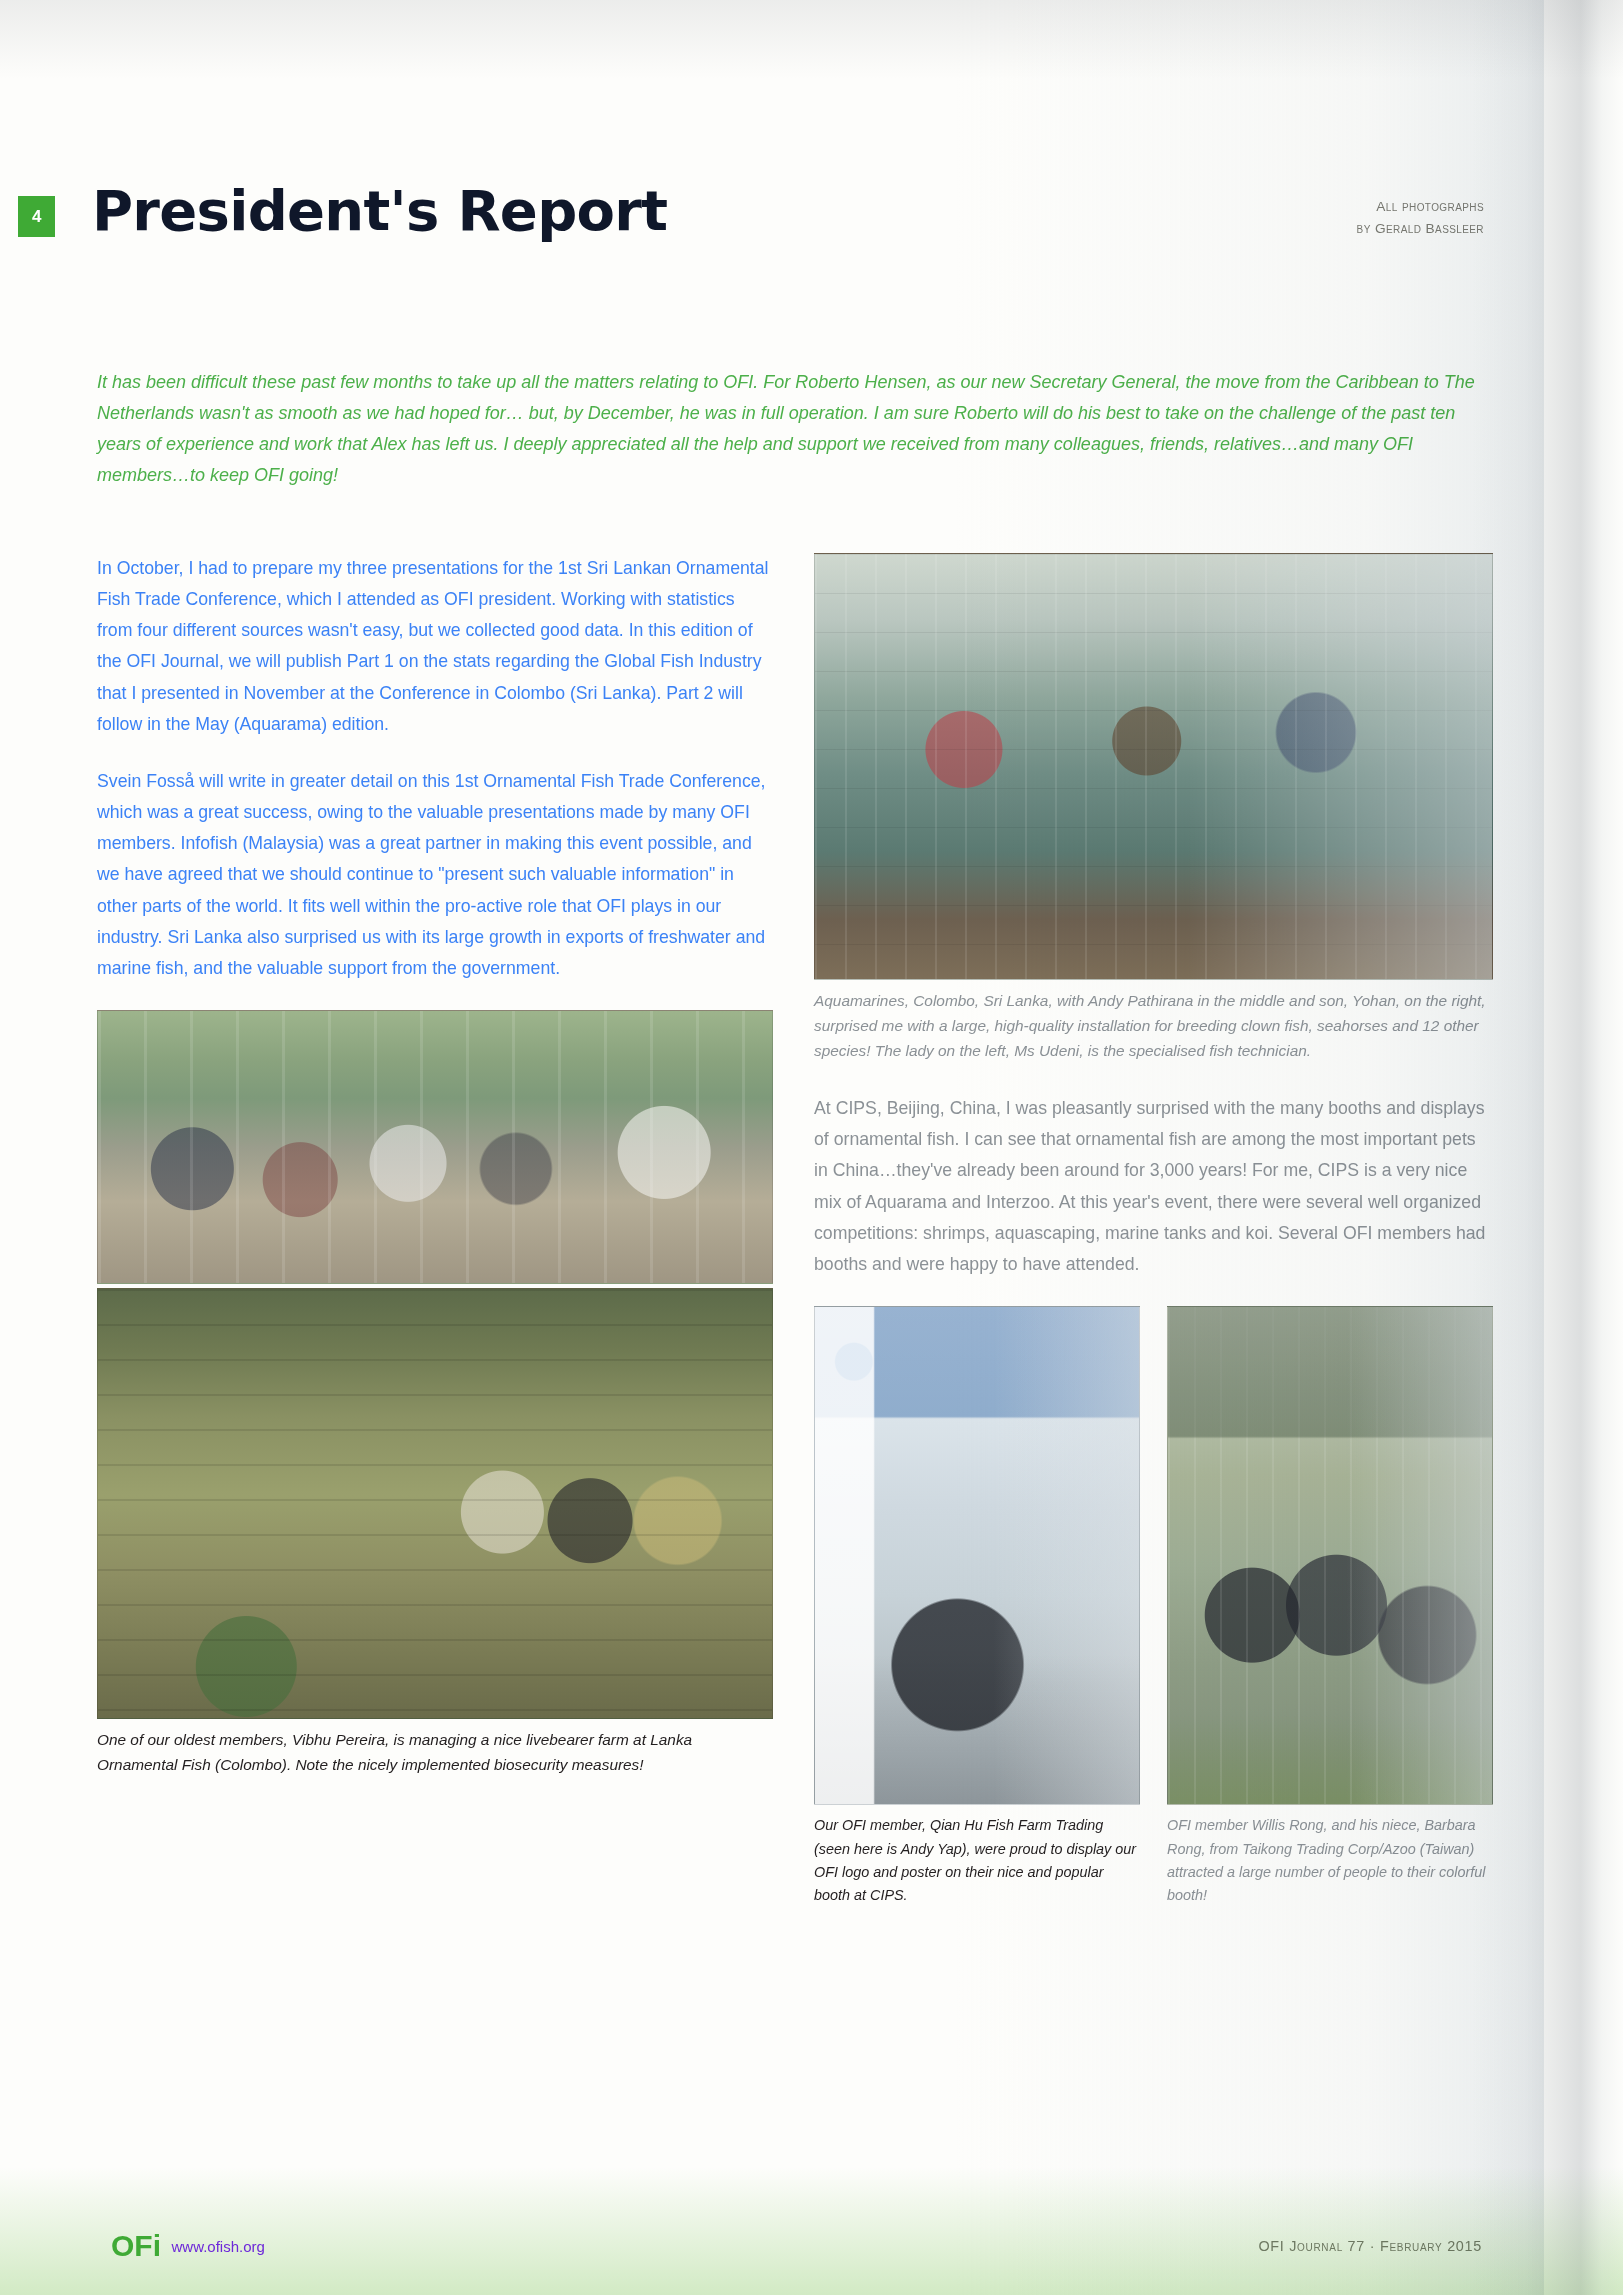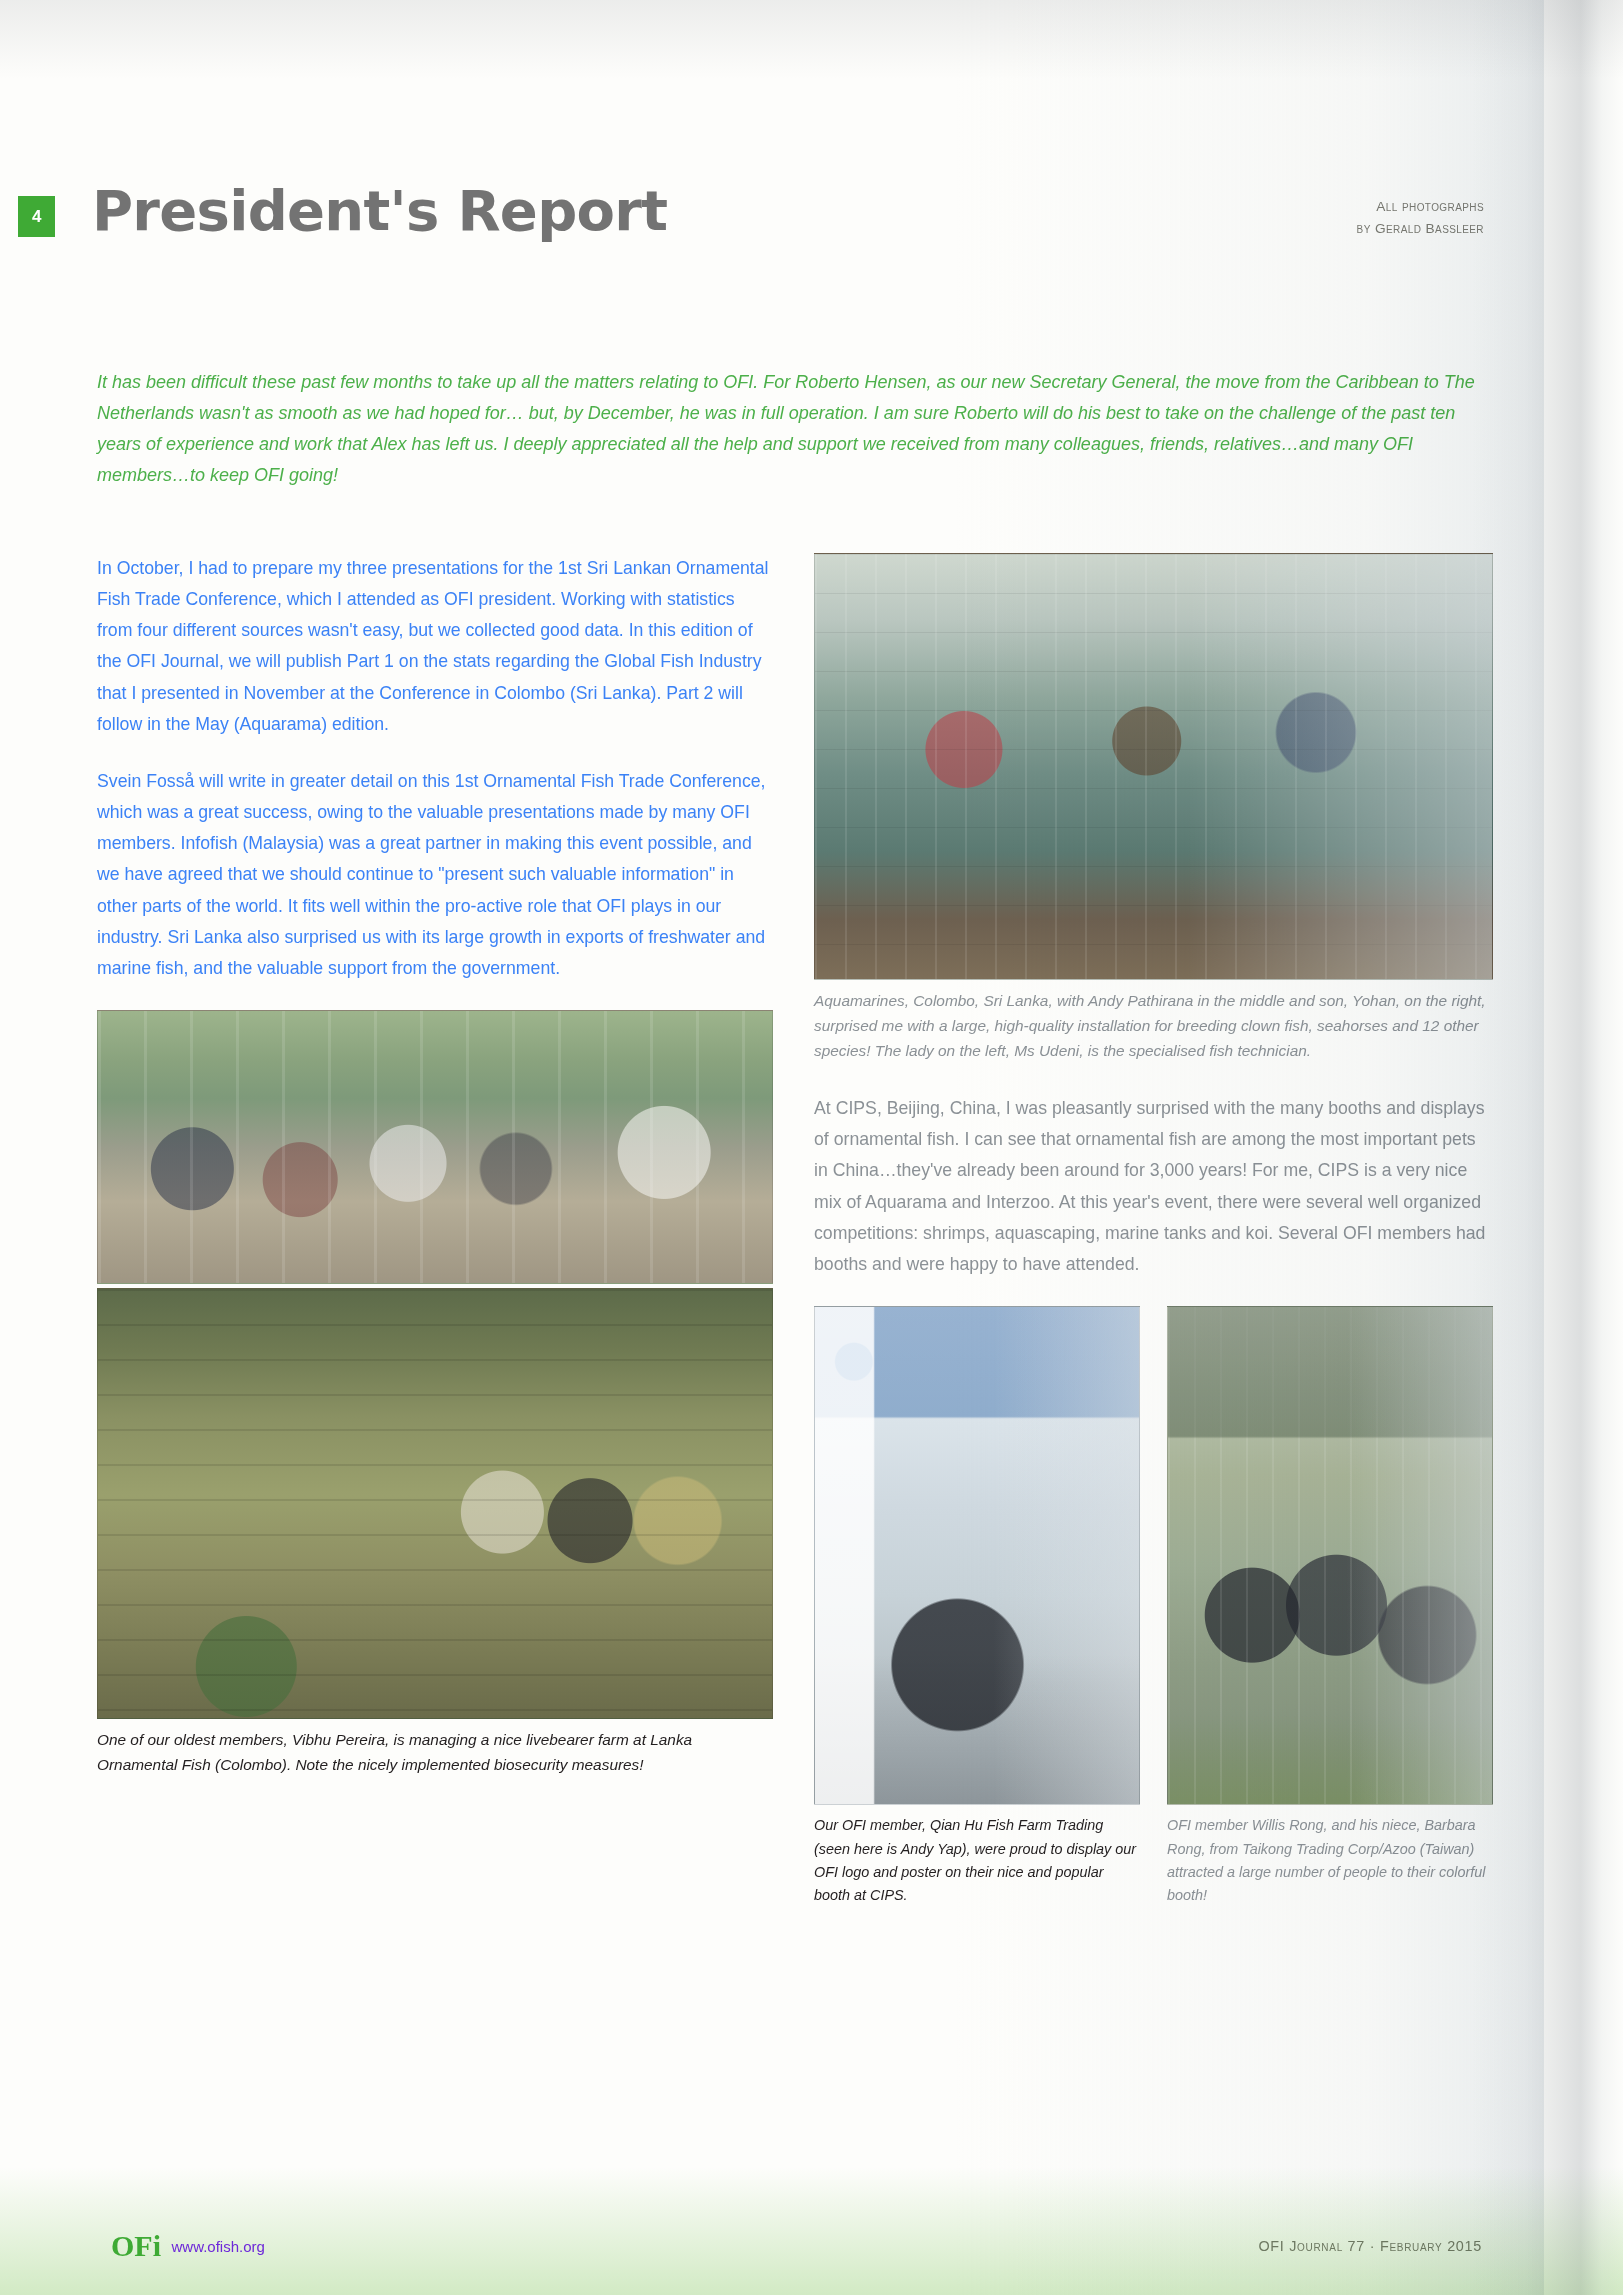--- a/index.html
+++ b/index.html
@@ -59,21 +59,21 @@
     display: flex;
     align-items: center;
     justify-content: center;
   }
   #page-title {
     position: absolute;
     left: 92px; top: 178px;
     font-size: 56px;
     font-weight: bold;
     letter-spacing: -0.7px;
-    color: #737373;
+    color: #0f172a;
     font-family: "DejaVu Sans", sans-serif;
   }
   #photo-credit {
     position: absolute;
     right: 139px; top: 196px;
     text-align: right;
     color: #7a7a72;
     font-size: 13.7px;
     line-height: 1.6;
     font-variant: small-caps;
@@ -218,21 +218,21 @@
     background: linear-gradient(to bottom, rgba(255,255,255,0) 0%, rgba(224,240,214,0.65) 45%, rgba(205,232,190,0.9) 100%);
   }
   #footer-logo {
     position: absolute;
     left: 111px; bottom: 34px;
     display: flex;
     align-items: center;
     gap: 10.5px;
   }
   #footer-logo .mark {
-    font-family: Liberation Serif, serif;
+    font-family: Liberation Sans, sans-serif;
     font-weight: bold;
     font-size: 30px;
     color: #3faa35;
     line-height: 1;
   }
   #footer-logo .url {
     font-size: 15px;
     color: #6d28d9;
   }
   #footer-right {

